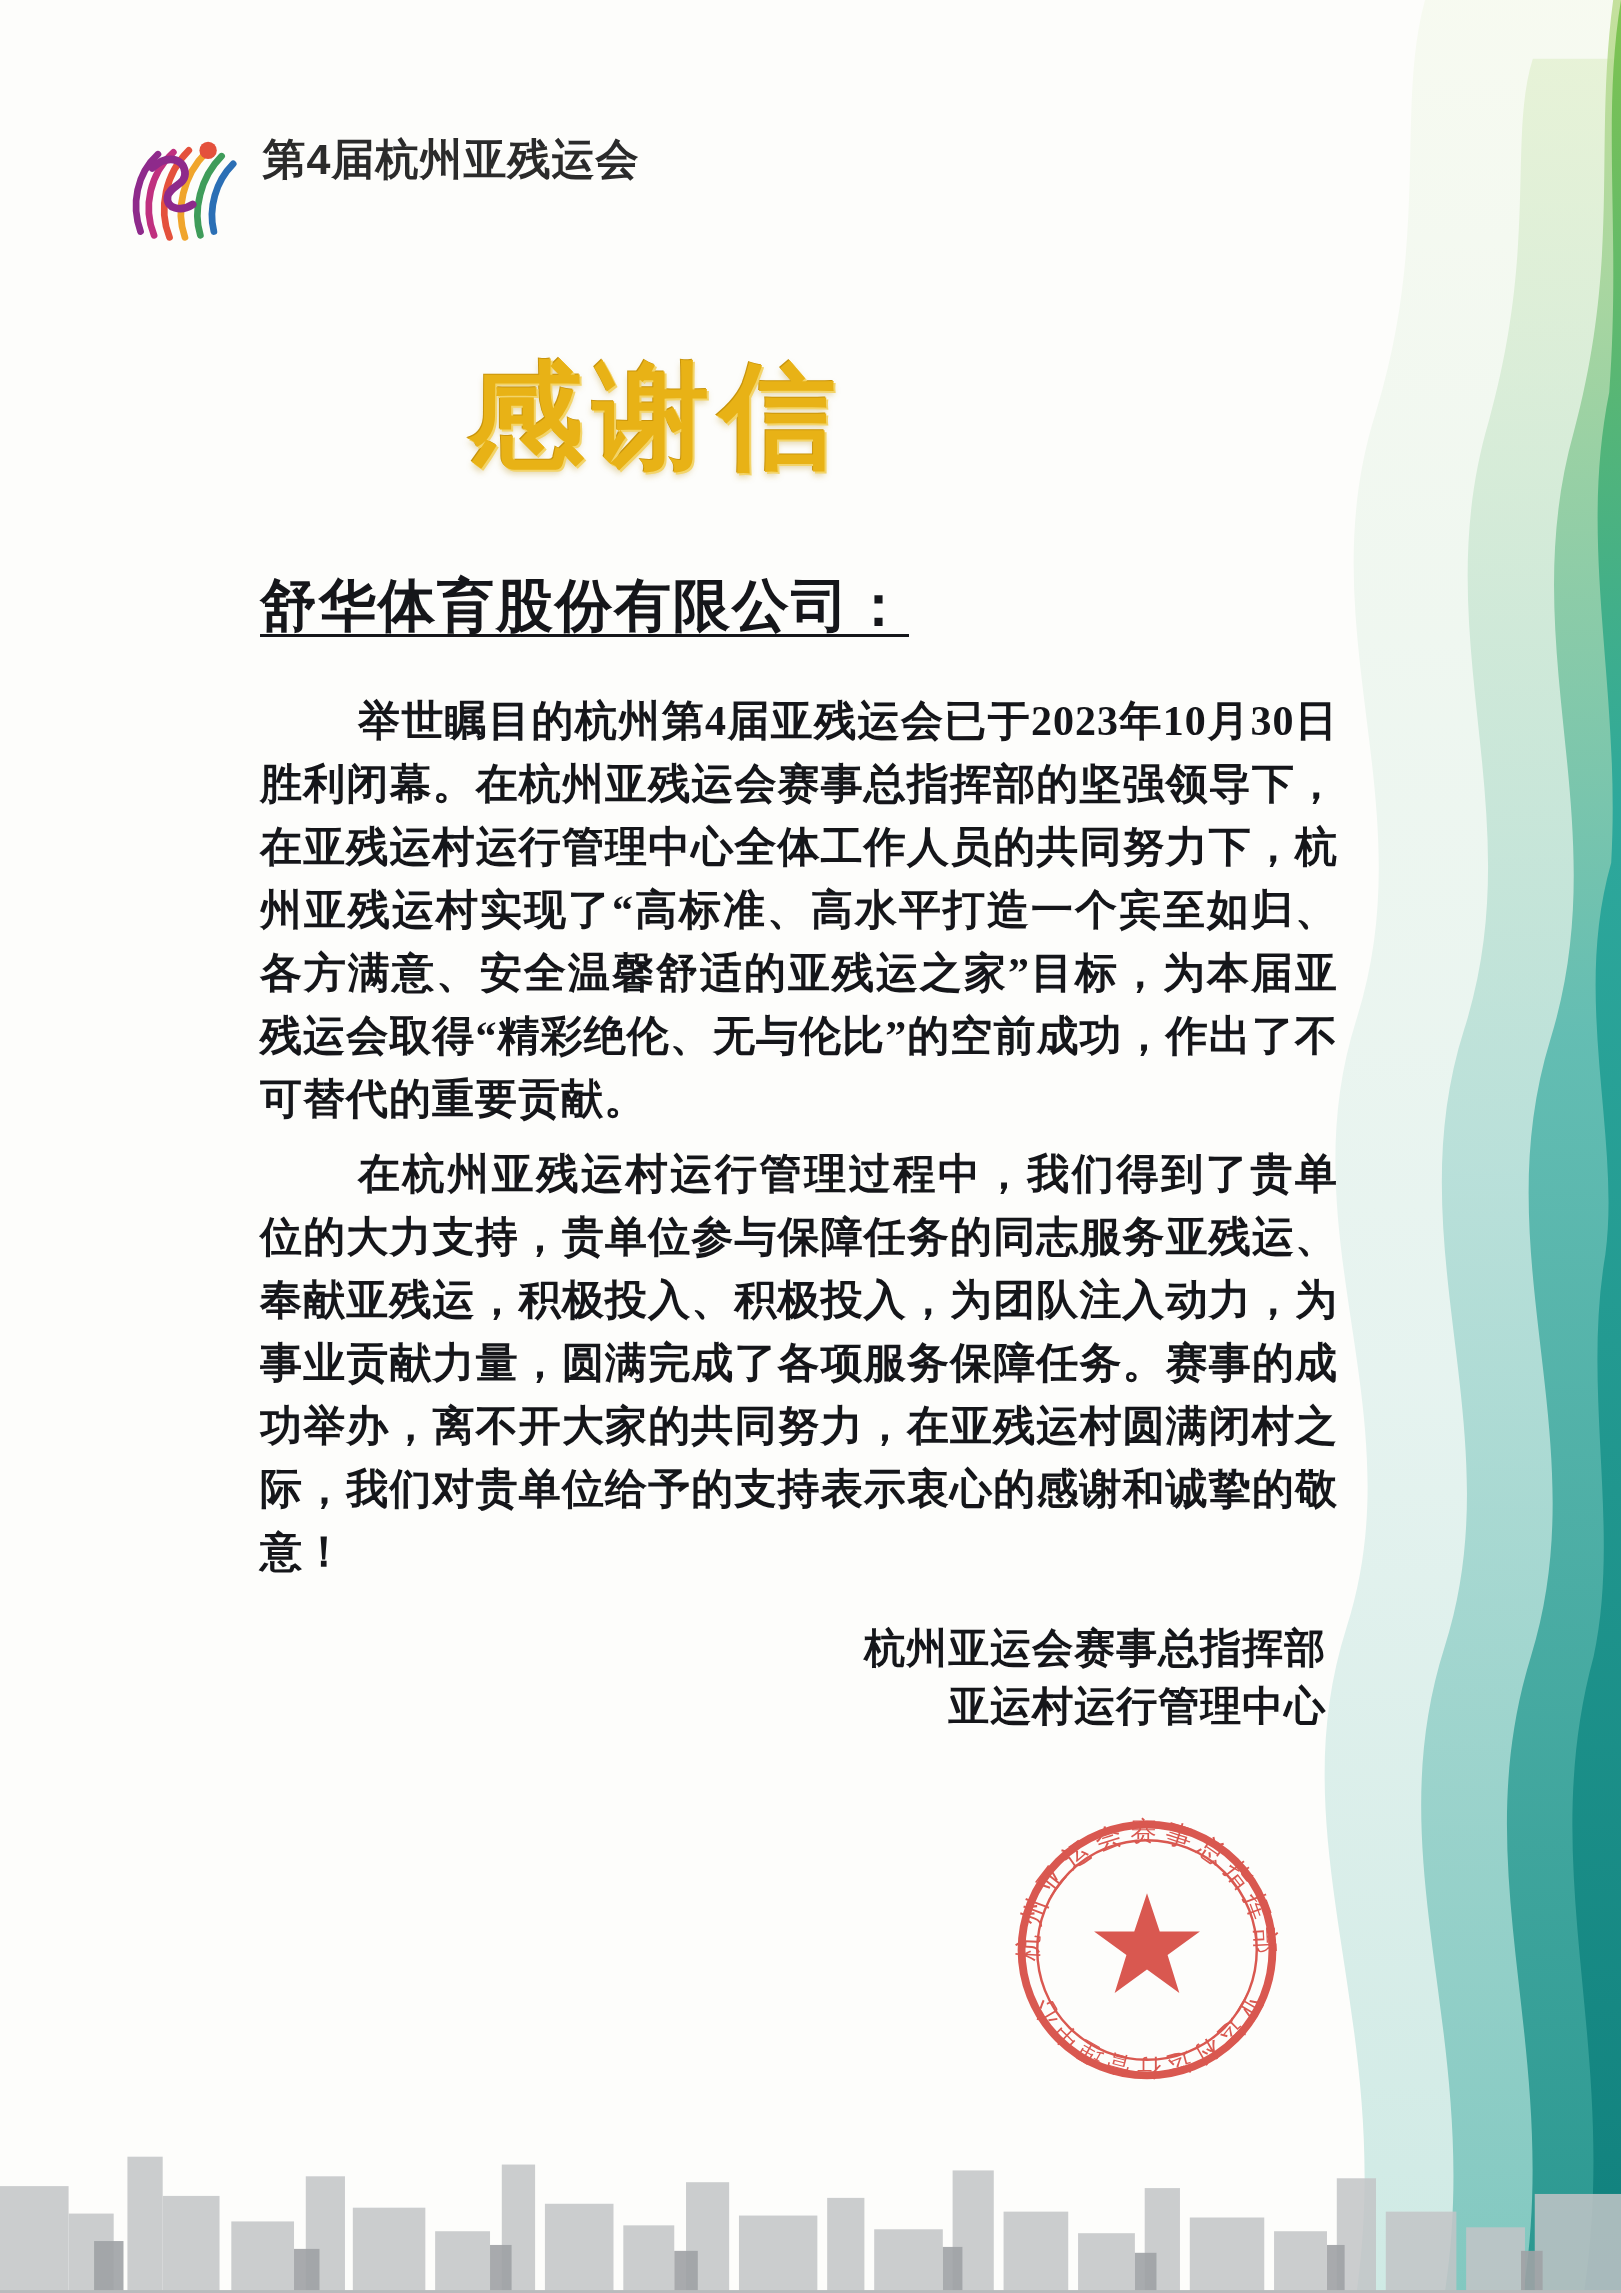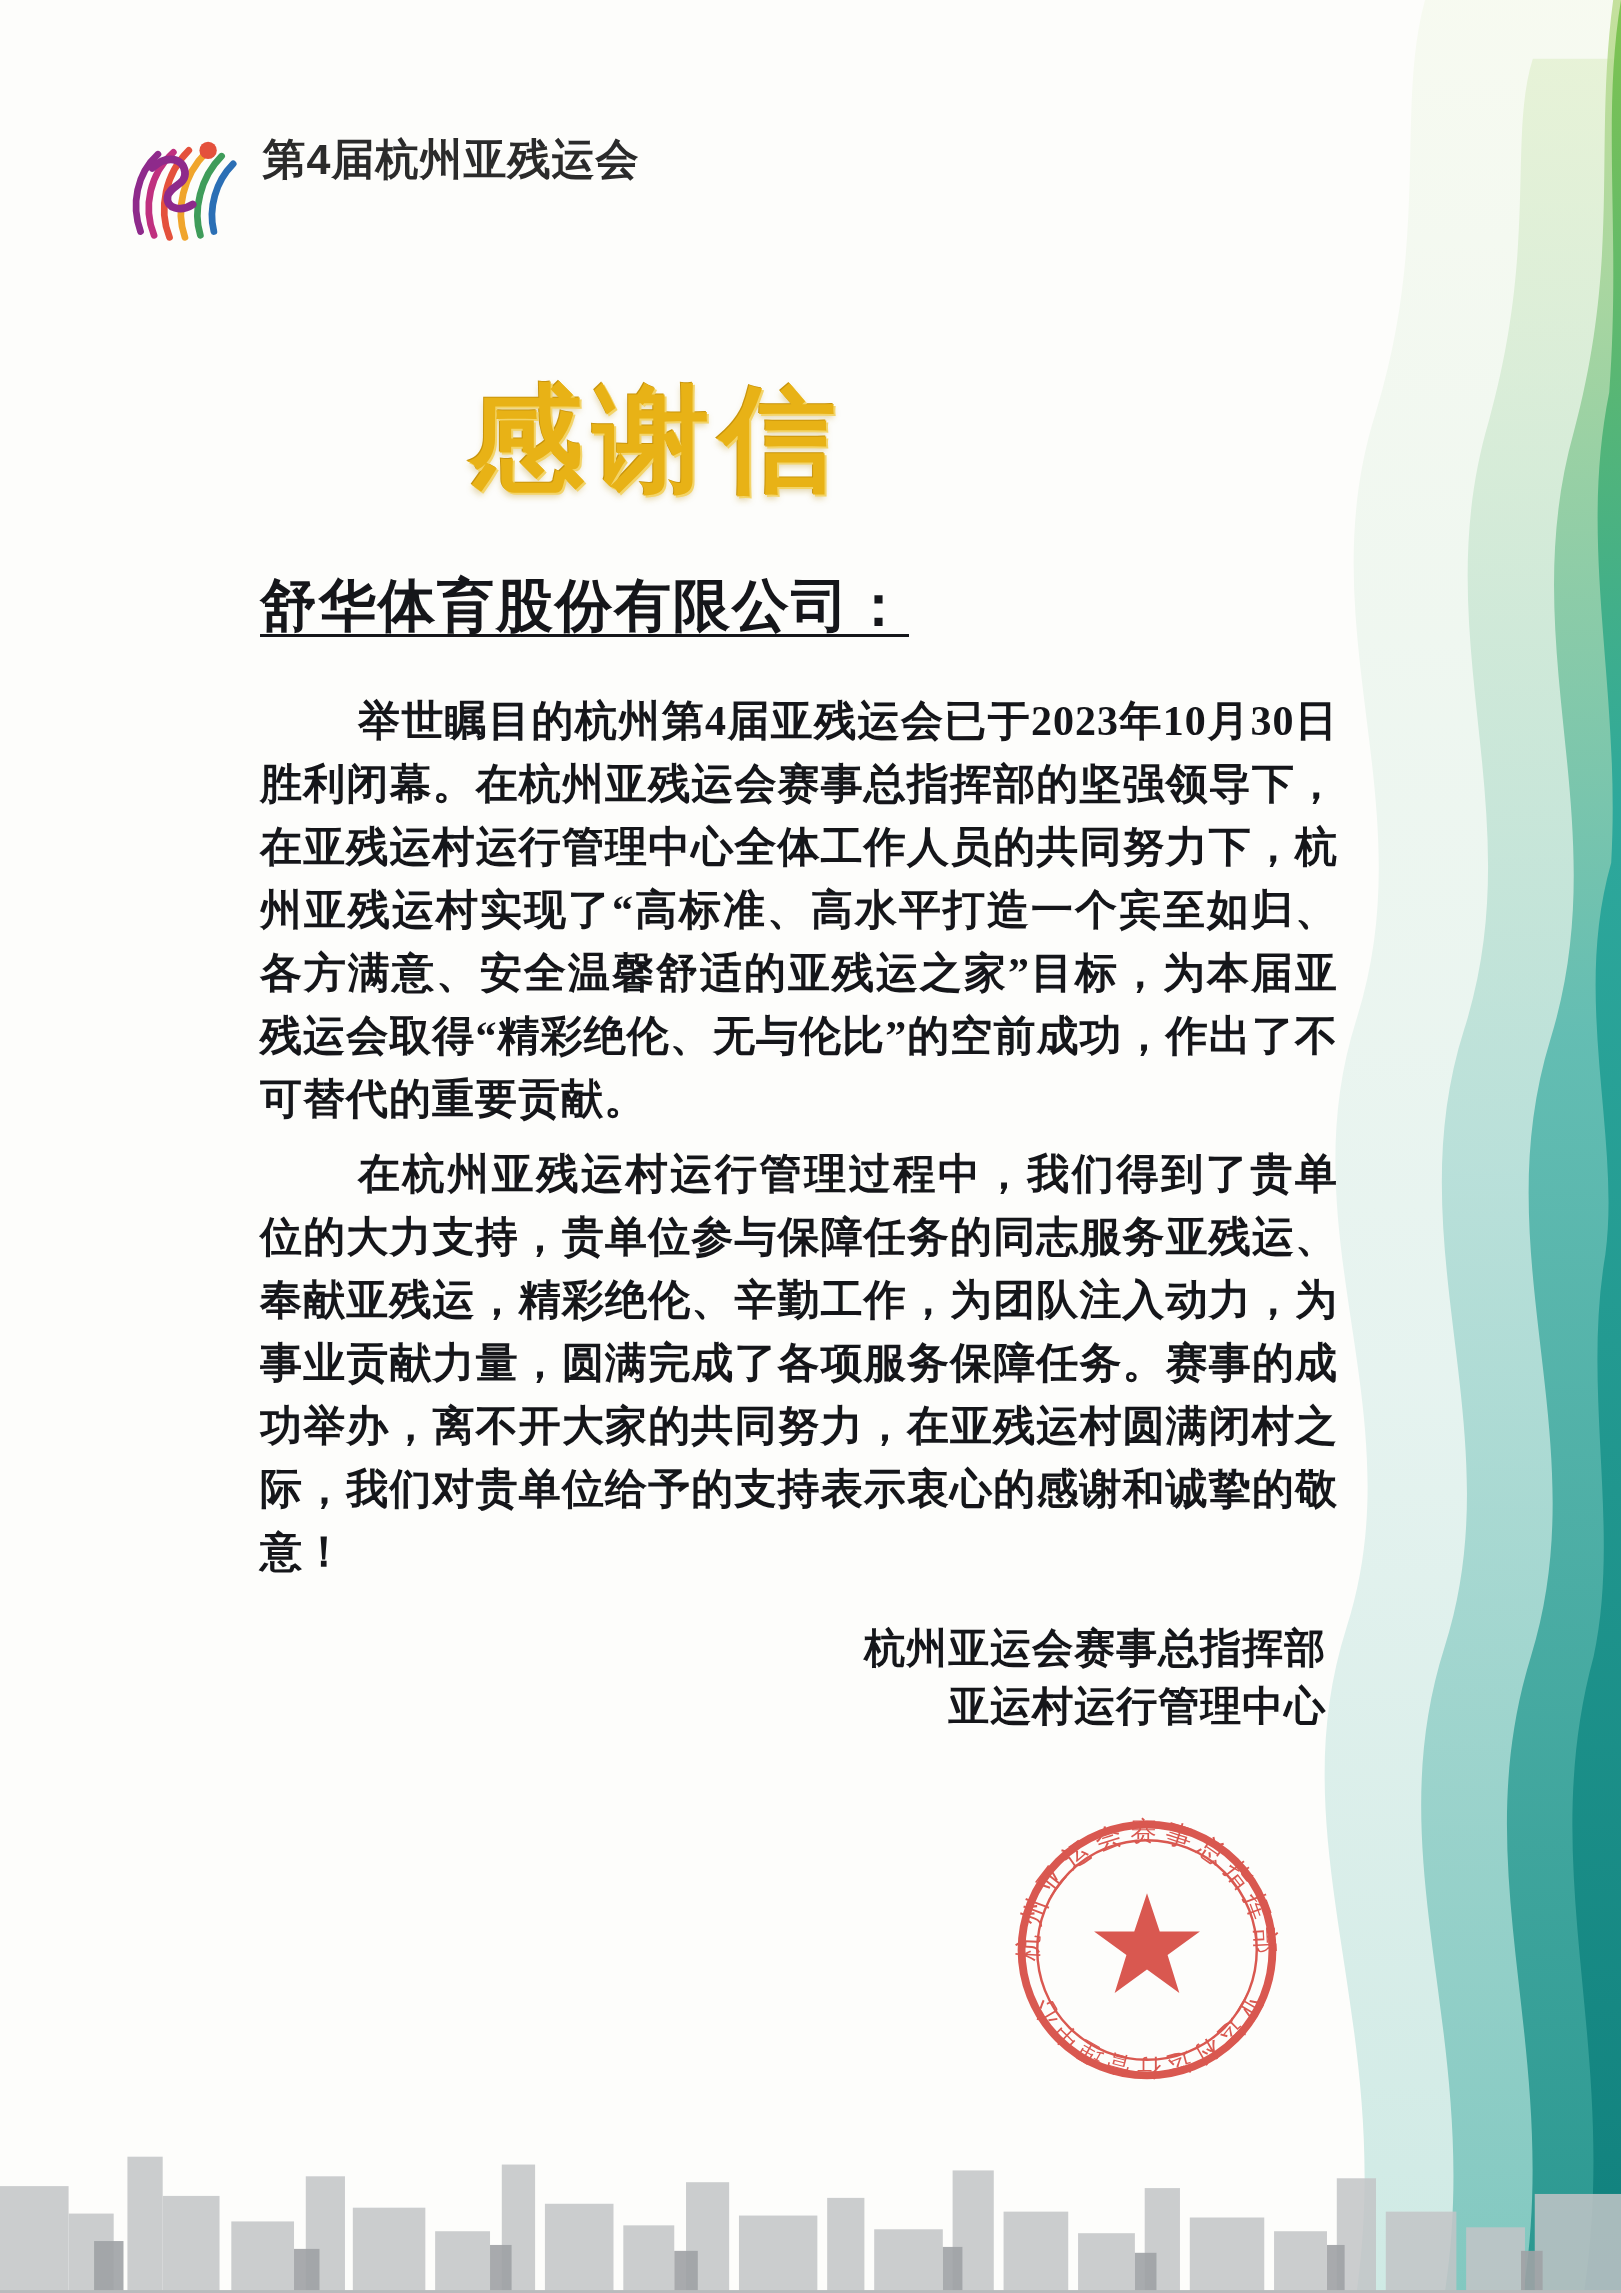--- a/index.html
+++ b/index.html
@@ -70,21 +70,21 @@
     font-size: 33px;
     font-weight: 400;
     color: #33312f;
     letter-spacing: 0.4px;
     margin-top: 6.9px;
   }
 
   
   .doc-title {
     position: absolute;
-    top: 362px;
+    top: 339px;
     left: 0;
     width: 1313px;
     text-align: center;
     font-family: "Liberation Serif", serif;
     font-weight: 700;
     font-size: 116px;
     letter-spacing: 9.8px;
     color: #e8b216;
     text-shadow:
        2px 2px 0 #f3d469,
@@ -215,21 +215,21 @@
     <div class="logo-text">
       <div class="logo-cn">第4届杭州亚残运会</div>
     </div>
   </div>
 
   <div class="doc-title">感谢信</div>
 
   <div class="letter">
     <div class="salutation">舒华体育股份有限公司：</div>
     <p class="para">举世瞩目的杭州第4届亚残运会已于2023年10月30日胜利闭幕。在杭州亚残运会赛事总指挥部的坚强领导下，在亚残运村运行管理中心全体工作人员的共同努力下，杭州亚残运村实现了“高标准、高水平打造一个宾至如归、各方满意、安全温馨舒适的亚残运之家”目标，为本届亚残运会取得“精彩绝伦、无与伦比”的空前成功，作出了不可替代的重要贡献。</p>
-    <p class="para">在杭州亚残运村运行管理过程中，我们得到了贵单位的大力支持，贵单位参与保障任务的同志服务亚残运、奉献亚残运，精彩绝伦、辛勤工作，为团队注入动力，为事业贡献力量，圆满完成了各项服务保障任务。赛事的成功举办，离不开大家的共同努力，在亚残运村圆满闭村之际，我们对贵单位给予的支持表示衷心的感谢和诚挚的敬意！</p>
+    <p class="para">在杭州亚残运村运行管理过程中，我们得到了贵单位的大力支持，贵单位参与保障任务的同志服务亚残运、奉献亚残运，积极投入、积极投入，为团队注入动力，为事业贡献力量，圆满完成了各项服务保障任务。赛事的成功举办，离不开大家的共同努力，在亚残运村圆满闭村之际，我们对贵单位给予的支持表示衷心的感谢和诚挚的敬意！</p>
 
     <div class="signature">
       <div>杭州亚运会赛事总指挥部</div>
       <div>亚运村运行管理中心</div>
     </div>
   </div>
 
   <svg class="seal" viewBox="0 0 300 300" xmlns="http://www.w3.org/2000/svg">
     <defs>
       <path id="outerArc" d="M150,150 m-112,0 a112,112 0 1,1 224,0"></path>

